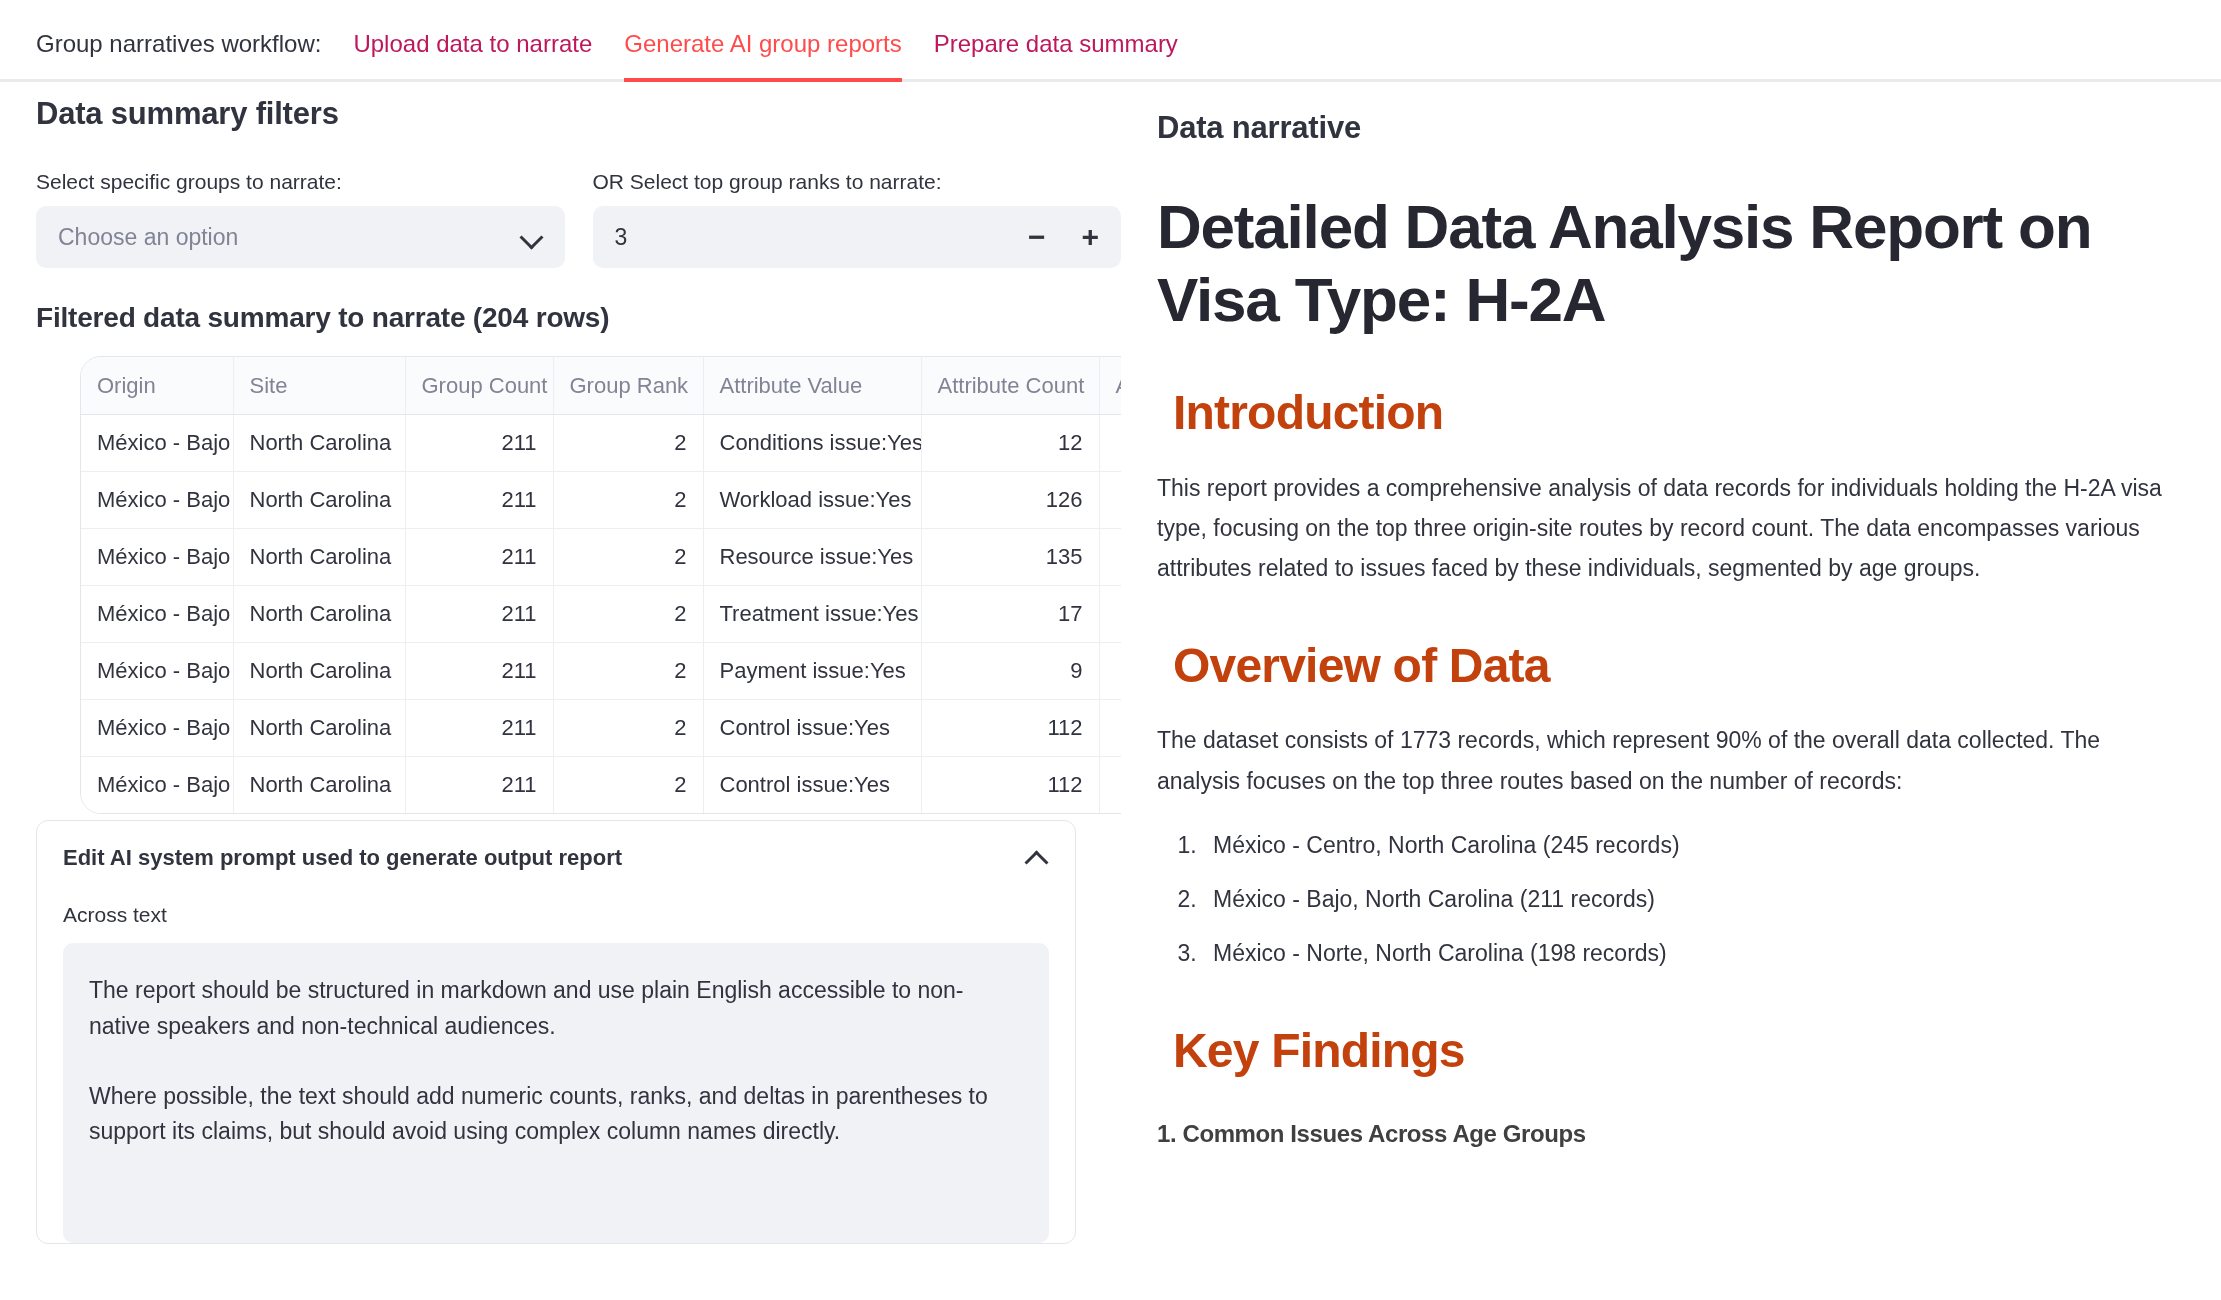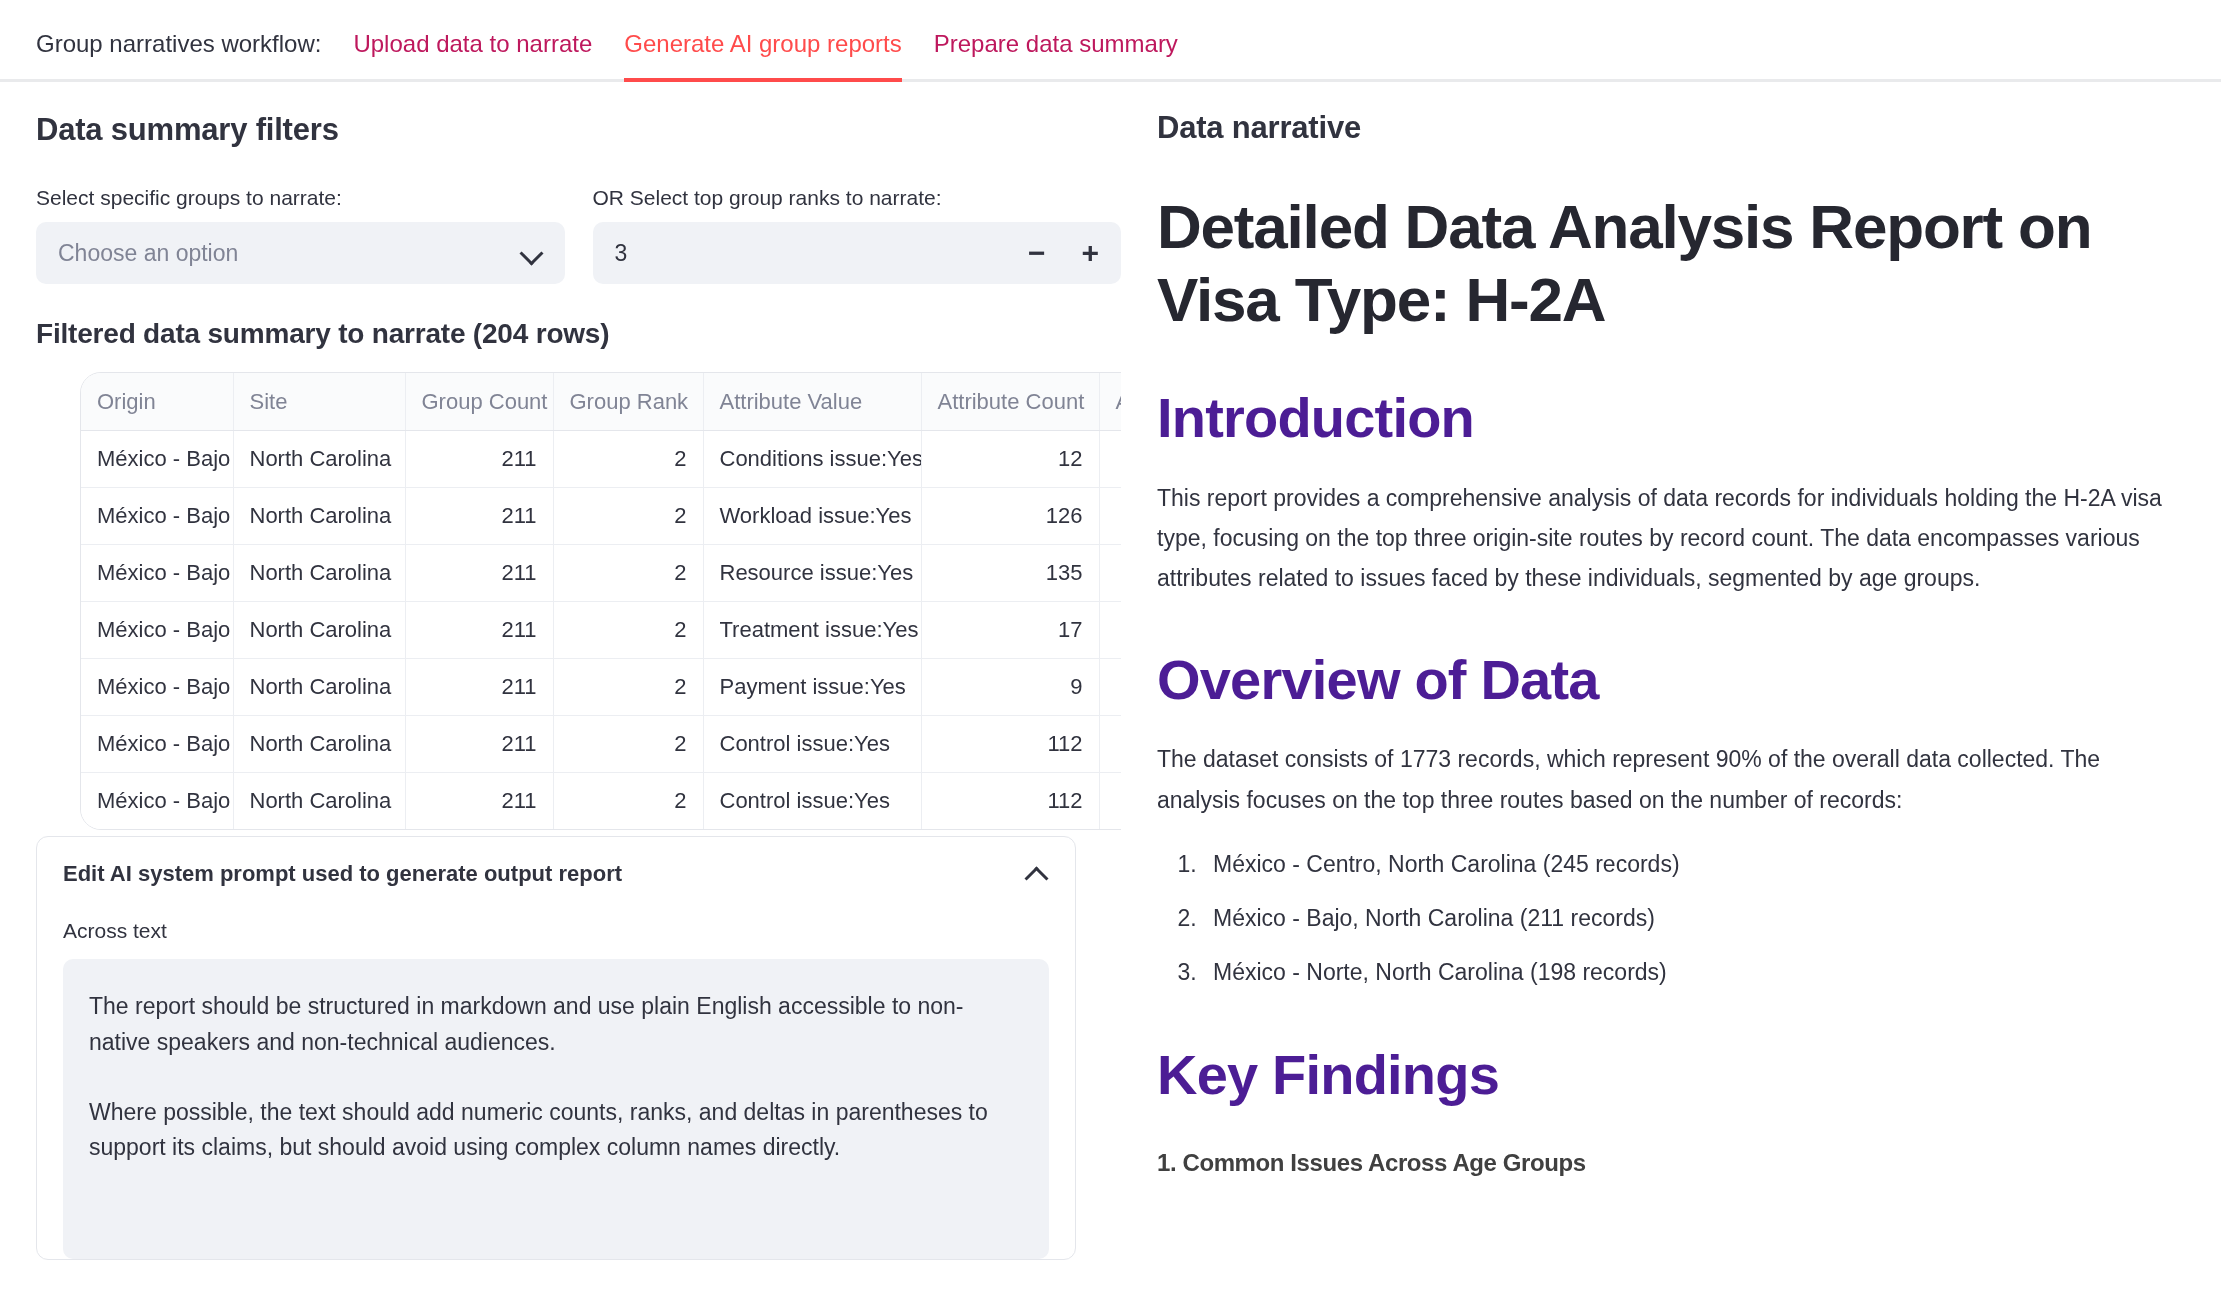--- a/index.html
+++ b/index.html
@@ -53,21 +53,21 @@
     z-index: 2;
   }
 
   
   .page {
     display: flex;
     padding: 0 36px;
     gap: 0;
     height: calc(1300px - 82px);
   }
-  .col-left  { width: 1085px; flex: 0 0 1085px; padding-top: 28px; overflow: hidden; }
+  .col-left  { width: 1085px; flex: 0 0 1085px; padding-top: 12px; overflow: hidden; }
   .col-right { flex: 1 1 auto; padding-top: 28px; padding-left: 36px; overflow: hidden; }
 
   
   h2.section {
     font-size: 31px;
     font-weight: 700;
     margin: 0 0 0 0;
     line-height: 1.3;
     letter-spacing: -0.2px;
   }
@@ -226,26 +226,26 @@
   }
   .report h1 {
     font-size: 62px;
     font-weight: 700;
     line-height: 1.18;
     margin: 44px 0 0 0;
     letter-spacing: -1.2px;
     color: #262730;
   }
   .report h2 {
-    font-size: 56px;
+    font-size: 48px;
     font-weight: 700;
     line-height: 1.2;
-    margin: 48px 0 0 0;
+    margin: 48px 0 0 16px;
     letter-spacing: -0.8px;
-    color: #4c1d95;
+    color: #c2410c;
   }
   .report h3 {
     font-size: 24px;
     font-weight: 700;
     line-height: 1.25;
     margin: 40px 0 0 0;
     letter-spacing: -0.4px;
     color: #404040;
   }
   .report p {

